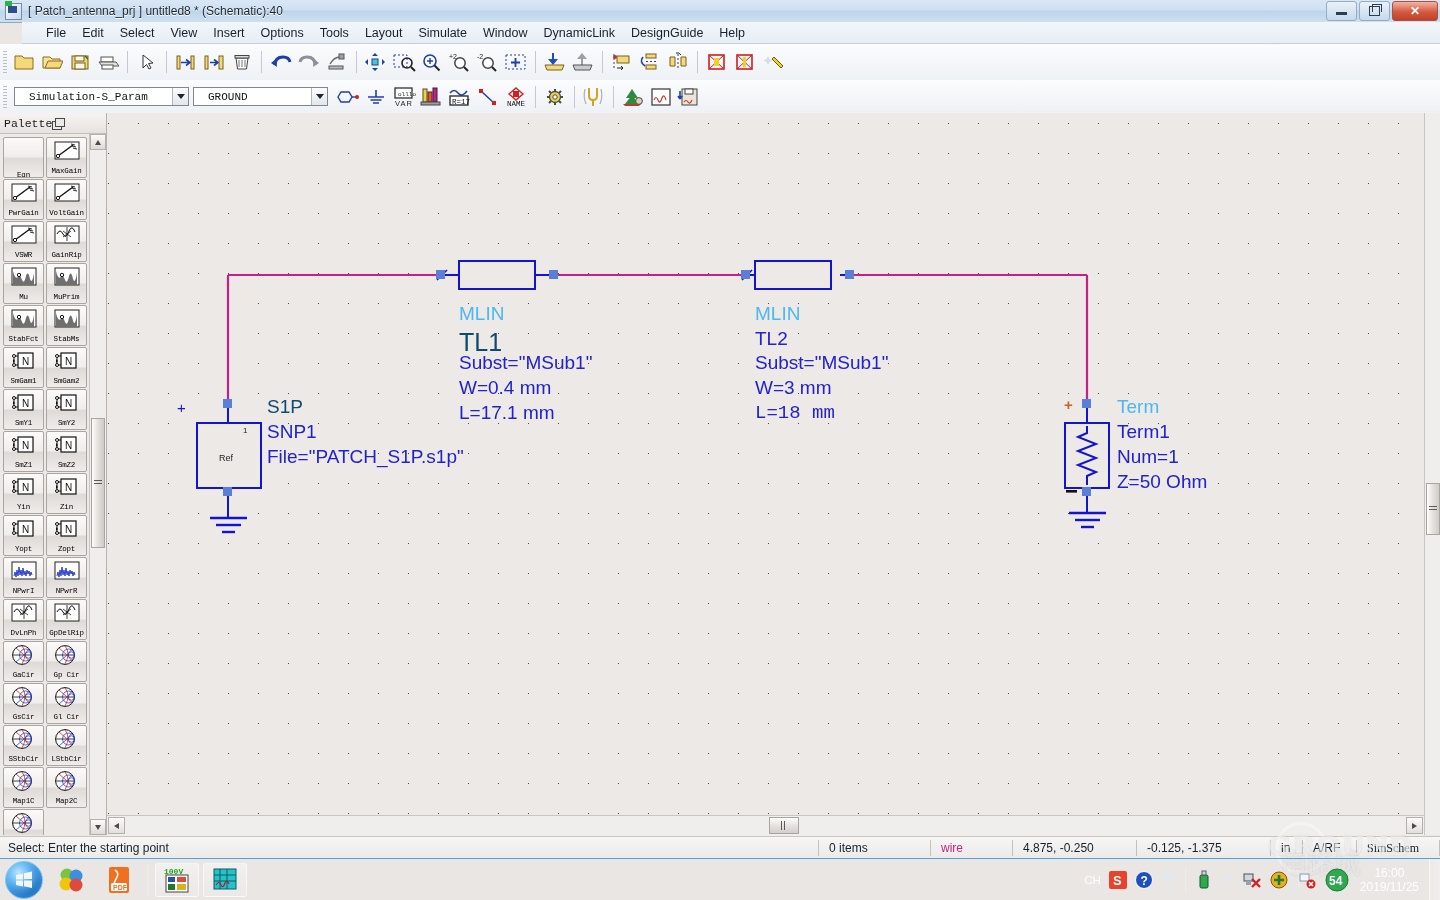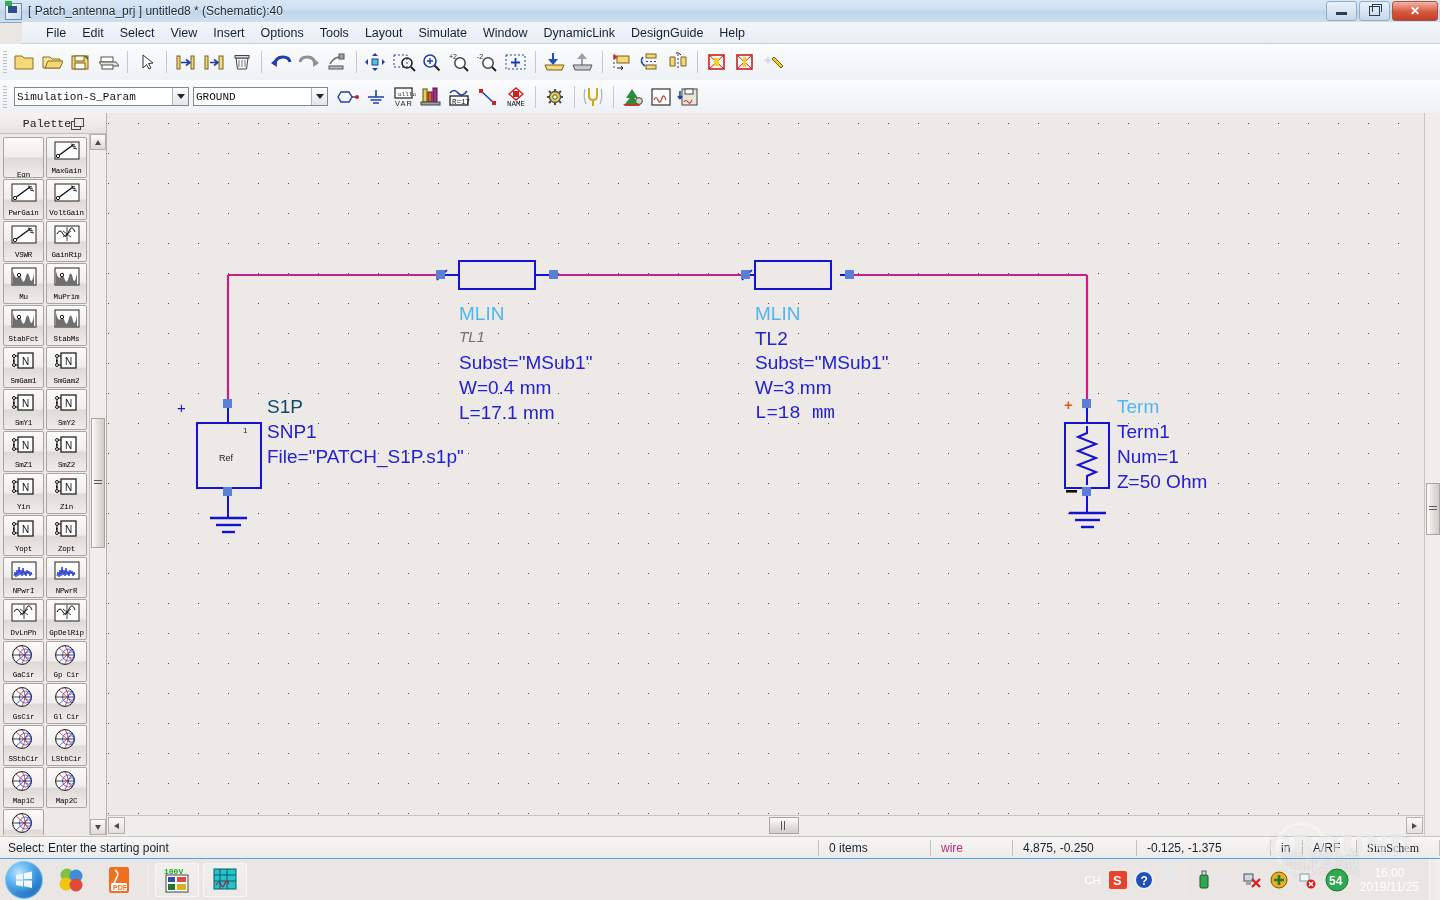--- a/index.html
+++ b/index.html
@@ -80,40 +80,40 @@
     width:26px;height:26px;margin:0 1px;flex:0 0 auto;position:relative;
     display:flex;align-items:center;justify-content:center;
   }
   .tbi svg{display:block;}
 
   
   .combo{
     height:19px;border:1px solid #7d8795;background:#fff;
     display:flex;align-items:center;justify-content:space-between;
     font-family:"Liberation Mono",monospace;font-size:11px;color:#111;
-    padding:0 0 0 2px;box-sizing:border-box;flex:0 0 auto;margin-left:4px;
+    padding:0 0 0 14px;box-sizing:border-box;flex:0 0 auto;margin-left:4px;
   }
   .combo.w1{width:175px;}
   .combo.w2{width:135px;}
   .combo .arrow{
     width:15px;height:17px;display:flex;align-items:center;justify-content:center;
     background:linear-gradient(to bottom,#fdfdfd,#e3e6ea);border-left:1px solid #aeb5bd;
   }
   .combo .arrow i{
     width:0;height:0;border-left:4px solid transparent;border-right:4px solid transparent;
     border-top:5px solid #1a2535;display:block;
   }
 
   
   .palette{
     position:absolute;left:0;top:113px;width:107px;height:722px;
     background:#ece9e7;border-right:1px solid #b6b2ae;box-sizing:border-box;
   }
   .pal-head{
-    height:21px;display:flex;align-items:center;justify-content:center;
+    height:21px;display:flex;align-items:center;justify-content:flex-start;
     background:linear-gradient(to bottom,#f6f4f2,#e6e2df);
     border-bottom:1px solid #c5c0bb;padding:0 4px;box-sizing:border-box;
   }
   .pal-title{font-family:"Liberation Mono",monospace;font-size:11.5px;color:#1b1b1b;}
   .pal-dock{width:12px;height:11px;position:relative;}
   .pal-dock:before{content:"";position:absolute;left:0;top:3px;width:8px;height:7px;border:1px solid #44484d;background:#ece9e7;}
   .pal-dock:after{content:"";position:absolute;left:3px;top:0;width:8px;height:7px;border:1px solid #44484d;background:#ece9e7;}
   .pal-body{
     position:absolute;left:0;top:21px;width:90px;height:701px;
     overflow:hidden;padding:3px 0 0 3px;box-sizing:border-box;
@@ -1036,21 +1036,21 @@
           <path d="M974 414 h13"></path>
         </g>
       </g>
     </svg>
 
     <div class="sch-text" style="position:absolute;left:160px;top:283px;font-size:19px;color:#0c4a6e;">S1P</div>
     <div class="sch-text" style="position:absolute;left:160px;top:308px;font-size:19px;color:#2222cc;">SNP1</div>
     <div class="sch-text" style="position:absolute;left:160px;top:333px;font-size:19px;color:#2222cc;">File="PATCH_S1P.s1p"</div>
 
     <div class="sch-text" style="position:absolute;left:352px;top:190px;font-size:19px;color:#4db8f0;">MLIN</div>
-    <div class="sch-text" style="position:absolute;left:352px;top:215px;font-size:15px;color:#737373;font-style:italic;">TL1</div>
+    <div class="sch-text" style="position:absolute;left:352px;top:215px;font-size:25px;color:#0c4a6e;">TL1</div>
     <div class="sch-text" style="position:absolute;left:352px;top:239px;font-size:19px;color:#2222cc;">Subst="MSub1"</div>
     <div class="sch-text" style="position:absolute;left:352px;top:264px;font-size:19px;color:#2222cc;">W=0.4 mm</div>
     <div class="sch-text" style="position:absolute;left:352px;top:289px;font-size:19px;color:#2222cc;">L=17.1 mm</div>
 
     <div class="sch-text" style="position:absolute;left:648px;top:190px;font-size:19px;color:#4db8f0;">MLIN</div>
     <div class="sch-text" style="position:absolute;left:648px;top:215px;font-size:19px;color:#2222cc;">TL2</div>
     <div class="sch-text" style="position:absolute;left:648px;top:239px;font-size:19px;color:#2222cc;">Subst="MSub1"</div>
     <div class="sch-text" style="position:absolute;left:648px;top:264px;font-size:19px;color:#2222cc;">W=3 mm</div>
     <div class="sch-text" style="position:absolute;left:648px;top:289px;font-size:19px;color:#2222cc;font-family:Liberation Mono, monospace;">L=18 mm</div>
 

